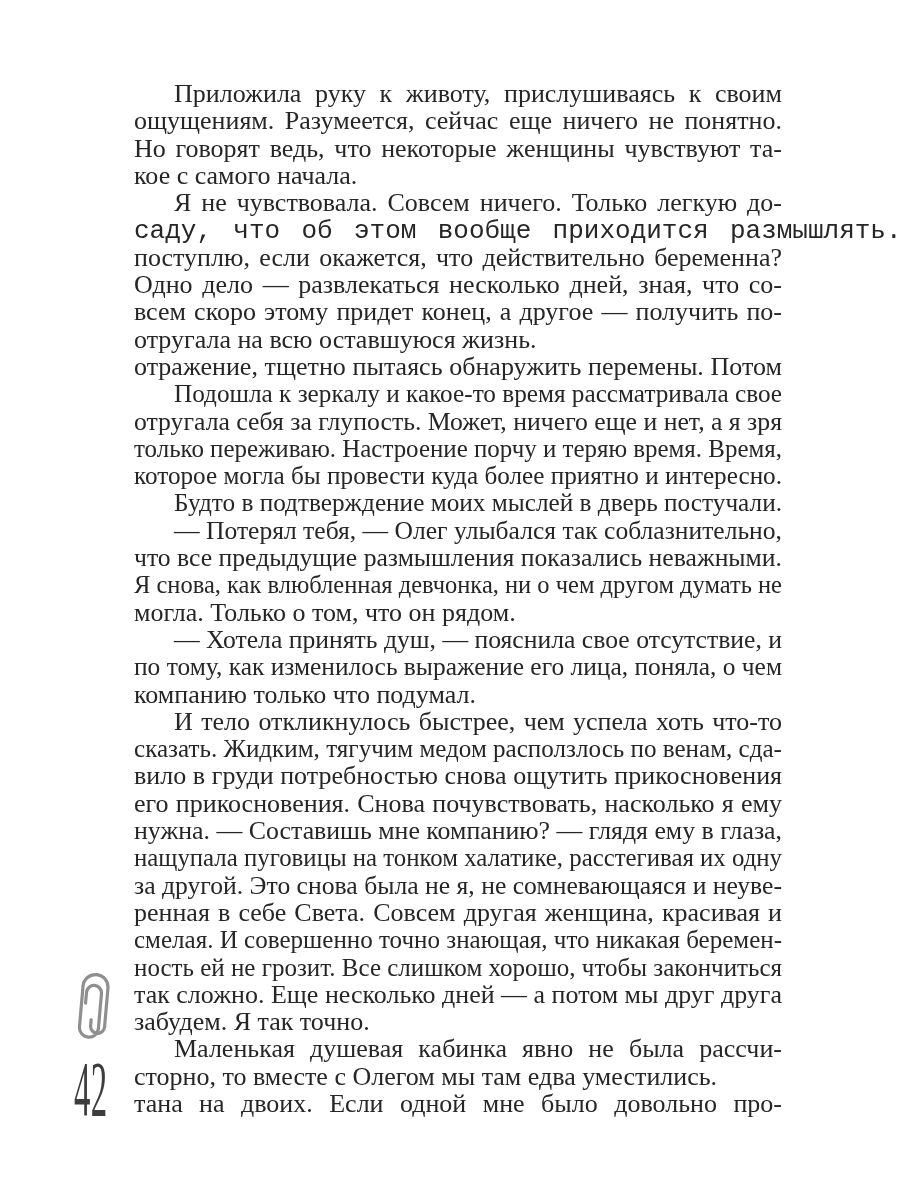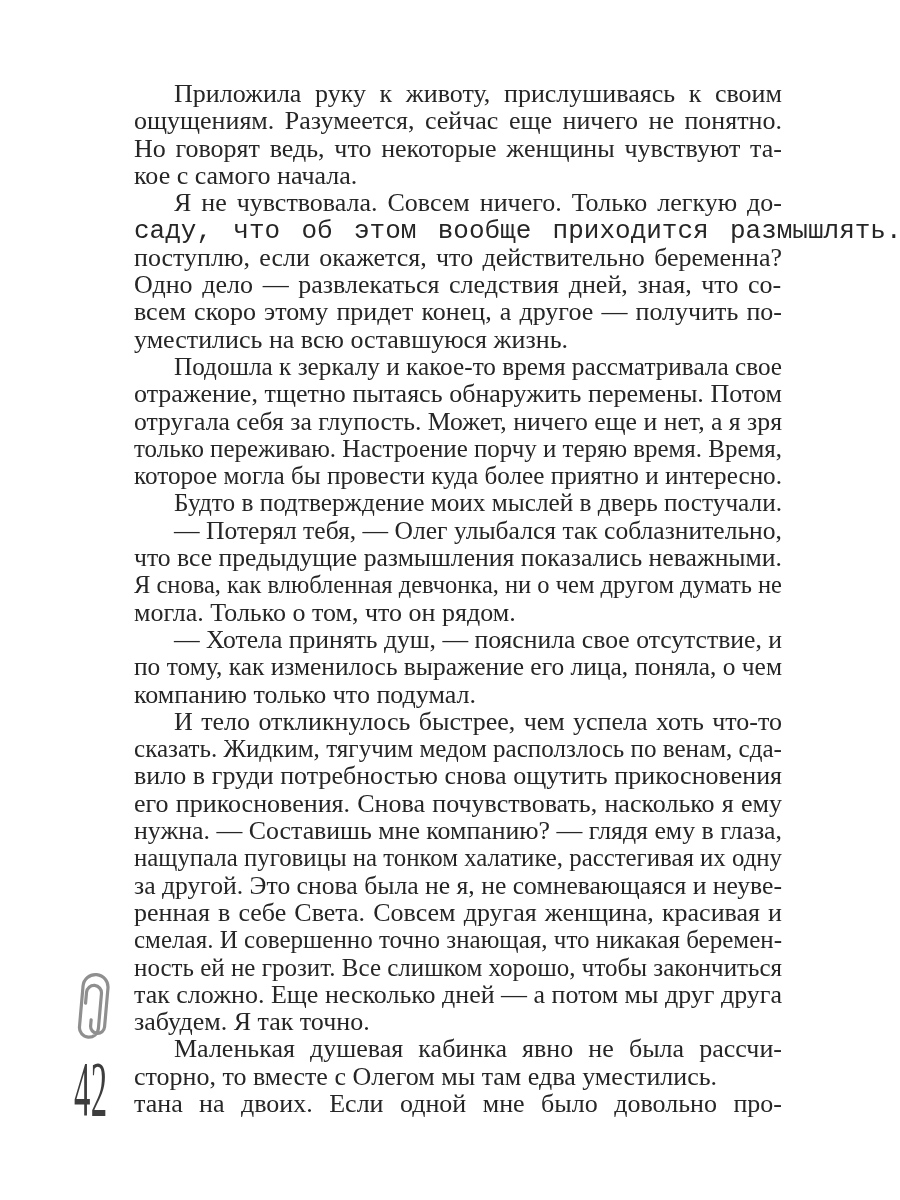--- a/index.html
+++ b/index.html
@@ -71,27 +71,27 @@
       <div class="para">
         <div class="line indent"><span class="line-inner" style="word-spacing: 7.12px;">Приложила руку к животу, прислушиваясь к своим</span></div>
         <div class="line"><span class="line-inner" style="word-spacing: 4.01px;">ощущениям. Разумеется, сейчас еще ничего не понятно.</span></div>
         <div class="line"><span class="line-inner" style="word-spacing: 3.23px;">Но говорят ведь, что некоторые женщины чувствуют та-</span></div>
         <div class="line"><span class="line-inner">кое с самого начала.</span></div>
       </div>
       <div class="para">
         <div class="line indent"><span class="line-inner" style="word-spacing: 3.43px; text-align: right;">Я не чувствовала. Совсем ничего. Только легкую до-</span></div>
         <div class="line"><span class="line-inner" style="word-spacing: 5.71px; font-family: Liberation Mono, monospace;">саду, что об этом вообще приходится размышлять. Как</span></div>
         <div class="line"><span class="line-inner" style="word-spacing: 2.79px;">поступлю, если окажется, что действительно беременна?</span></div>
-        <div class="line"><span class="line-inner" style="word-spacing: 3.16px;">Одно дело — развлекаться следствия дней, зная, что со-</span></div>
+        <div class="line"><span class="line-inner" style="word-spacing: 3.16px;">Одно дело — развлекаться несколько дней, зная, что со-</span></div>
         <div class="line"><span class="line-inner" style="word-spacing: 1.64px;">всем скоро этому придет конец, а другое — получить по-</span></div>
-        <div class="line"><span class="line-inner">уместились на всю оставшуюся жизнь.</span></div>
+        <div class="line"><span class="line-inner">отругала на всю оставшуюся жизнь.</span></div>
       </div>
       <div class="para">
+        <div class="line"><span class="line-inner" style="word-spacing: 0.21px;">отражение, тщетно пытаясь обнаружить перемены. Потом</span></div>
         <div class="line indent"><span class="line-inner" style="transform: scaleX(0.9704);">Подошла к зеркалу и какое-то время рассматривала свое</span></div>
-        <div class="line"><span class="line-inner" style="word-spacing: 0.21px;">отражение, тщетно пытаясь обнаружить перемены. Потом</span></div>
         <div class="line"><span class="line-inner" style="transform: scaleX(0.9896);">отругала себя за глупость. Может, ничего еще и нет, а я зря</span></div>
         <div class="line"><span class="line-inner" style="transform: scaleX(0.9594);">только переживаю. Настроение порчу и теряю время. Время,</span></div>
         <div class="line"><span class="line-inner" style="transform: scaleX(0.9685);">которое могла бы провести куда более приятно и интересно.</span></div>
       </div>
       <div class="para">
         <div class="line indent"><span class="line-inner" style="transform: scaleX(0.9715);">Будто в подтверждение моих мыслей в дверь постучали.</span></div>
       </div>
       <div class="para">
         <div class="line indent"><span class="line-inner" style="transform: scaleX(0.9835);">— Потерял тебя, — Олег улыбался так соблазнительно,</span></div>
         <div class="line"><span class="line-inner" style="transform: scaleX(0.9871);">что все предыдущие размышления показались неважными.</span></div>

